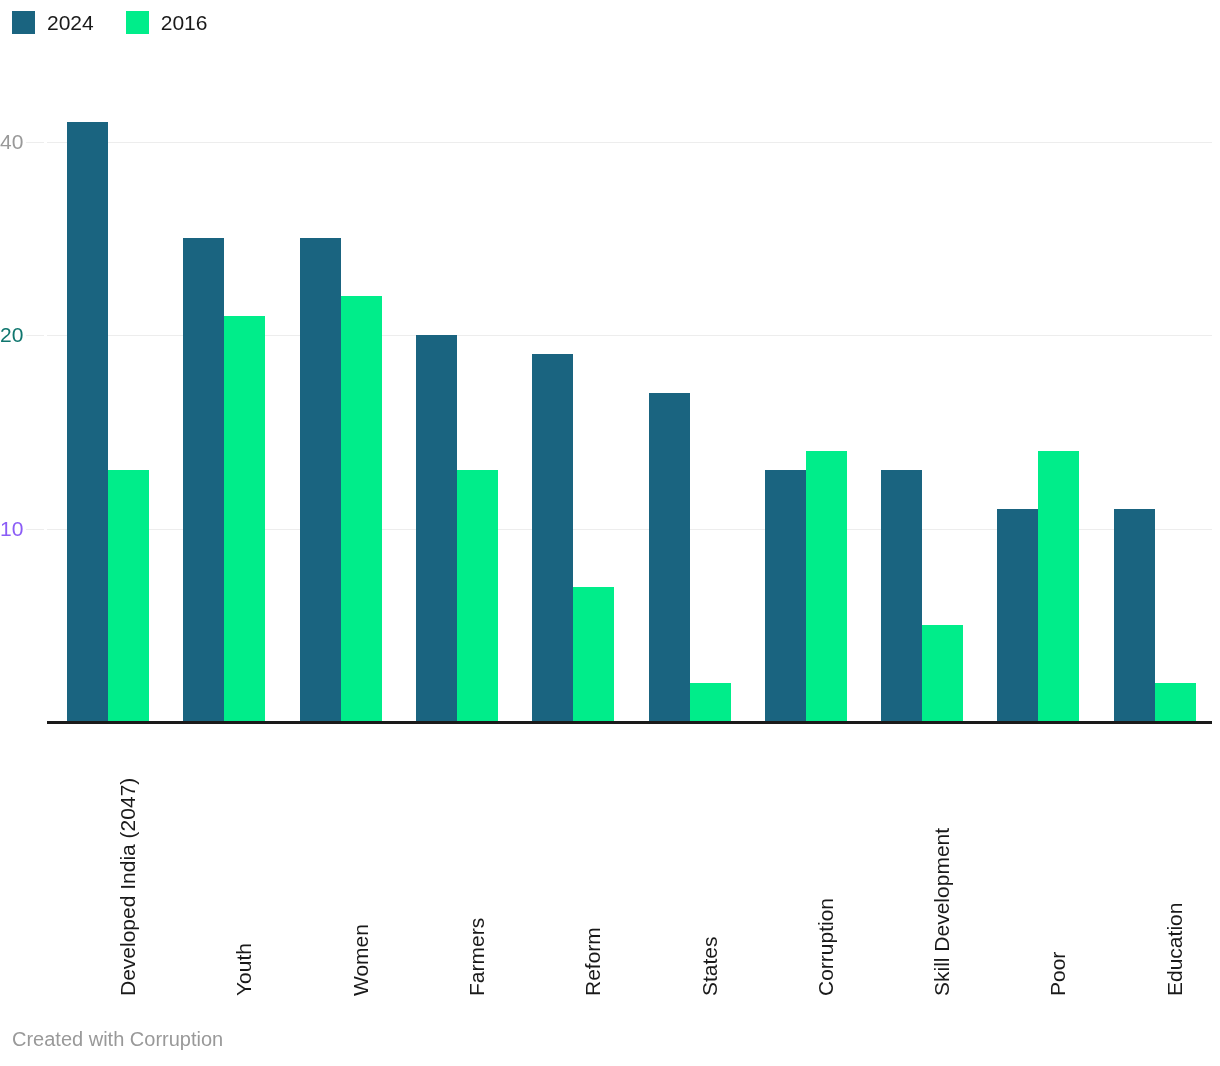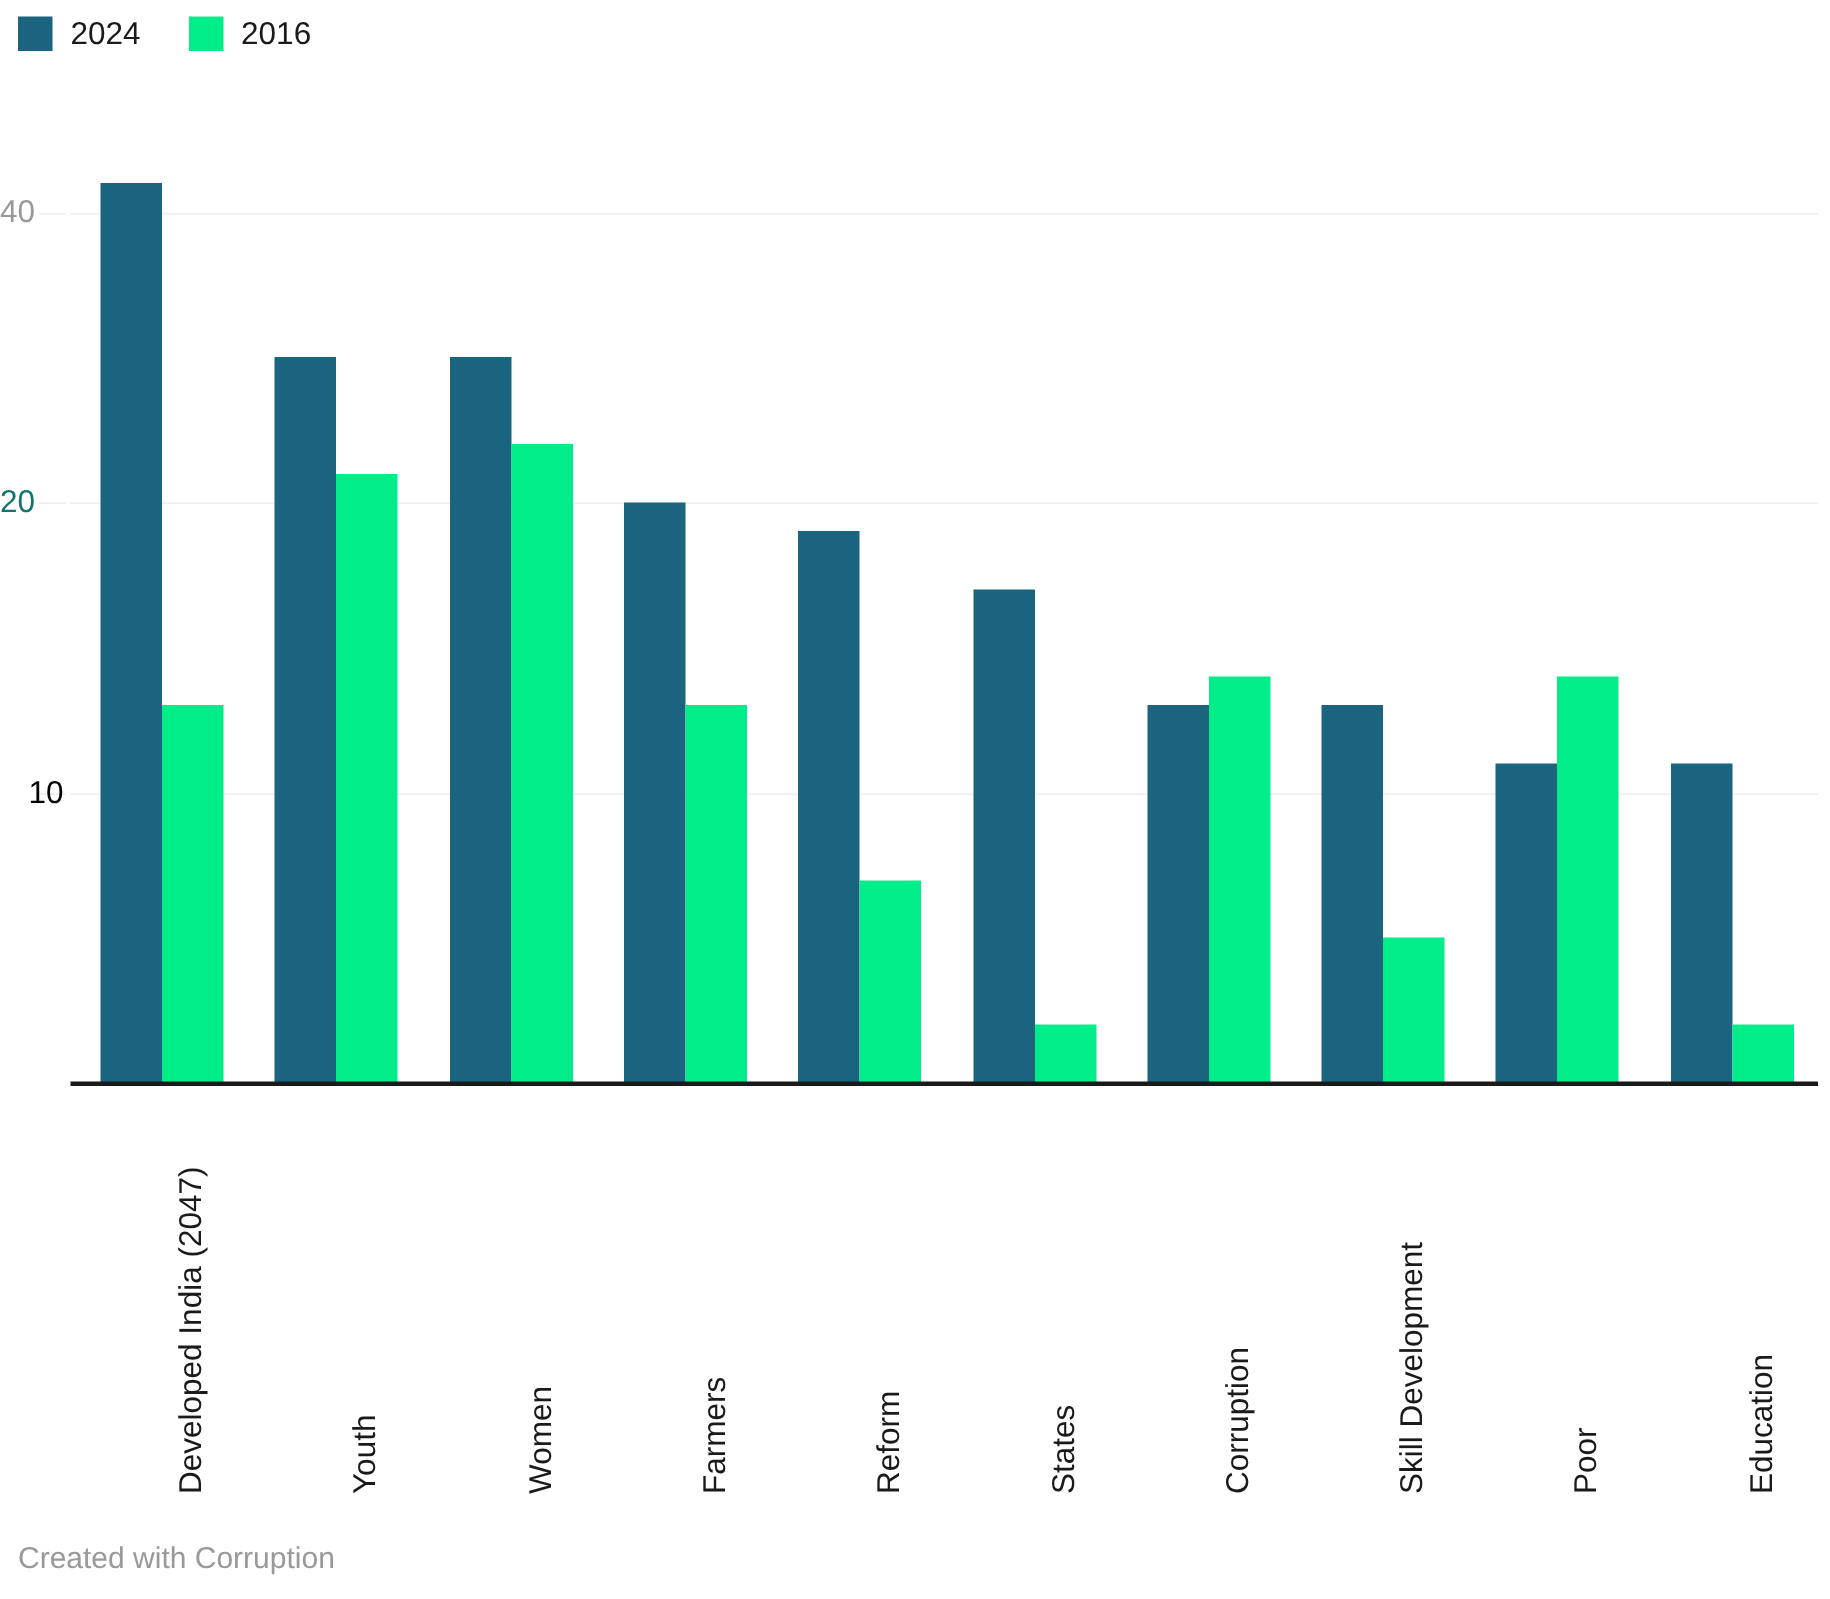--- a/index.html
+++ b/index.html
@@ -189,21 +189,21 @@
         <div class="bar s2024" style="height: 212.85px; background: rgb(26, 100, 128); left: 0px;"></div>
         <div class="bar s2023" style="height: 270.9px; background: rgb(0, 237, 138); left: 41px;"></div>
       </div>
       <div class="bar-group" style="left: 1066.7px; width: 82px;">
         <div class="bar s2024" style="height: 212.85px; background: rgb(26, 100, 128); left: 0px;"></div>
         <div class="bar s2023" style="height: 38.7px; background: rgb(0, 237, 138); left: 41px;"></div>
       </div>
     </div>
   <div id="baseline"></div>
 <div class="ytick-dash" style="top: 528.5px; left: 26px; background: rgb(237, 237, 237);"></div>
-    <div class="ytick-label" style="top: 517.5px; left: 0px; right: auto; width: 22px; color: #000000; margin-left: 19px;">10</div>
+    <div class="ytick-label" style="top: 517.5px; left: 0px; right: auto; width: 22px; color: #8b5cf6;">10</div>
     <div class="ytick-dash" style="top: 335px; left: 26px; background: rgb(237, 237, 237);"></div>
     <div class="ytick-label" style="top: 324px; left: 0px; right: auto; width: 22px; color: #0f766e;">20</div>
     <div class="ytick-dash" style="top: 141.5px; left: 26px; background: rgb(237, 237, 237);"></div>
     <div class="ytick-label" style="top: 130.5px; left: 0px; right: auto; width: 22px; color: rgb(153, 153, 153);">40</div>
     <div class="xlabel" style="left: 117px; top: 996px; color: rgb(26, 26, 26); transform-origin: 0px 0px; transform: rotate(-90deg); width: 260px; text-align: left;">Developed India (2047)</div>
     <div class="xlabel" style="left: 233.3px; top: 996px; color: rgb(26, 26, 26); transform-origin: 0px 0px; transform: rotate(-90deg); width: 260px; text-align: left;">Youth</div>
     <div class="xlabel" style="left: 349.6px; top: 996px; color: rgb(26, 26, 26); transform-origin: 0px 0px; transform: rotate(-90deg); width: 260px; text-align: left;">Women</div>
     <div class="xlabel" style="left: 465.9px; top: 996px; color: rgb(26, 26, 26); transform-origin: 0px 0px; transform: rotate(-90deg); width: 260px; text-align: left;">Farmers</div>
     <div class="xlabel" style="left: 582.2px; top: 996px; color: rgb(26, 26, 26); transform-origin: 0px 0px; transform: rotate(-90deg); width: 260px; text-align: left;">Reform</div>
     <div class="xlabel" style="left: 698.5px; top: 996px; color: rgb(26, 26, 26); transform-origin: 0px 0px; transform: rotate(-90deg); width: 260px; text-align: left;">States</div>

